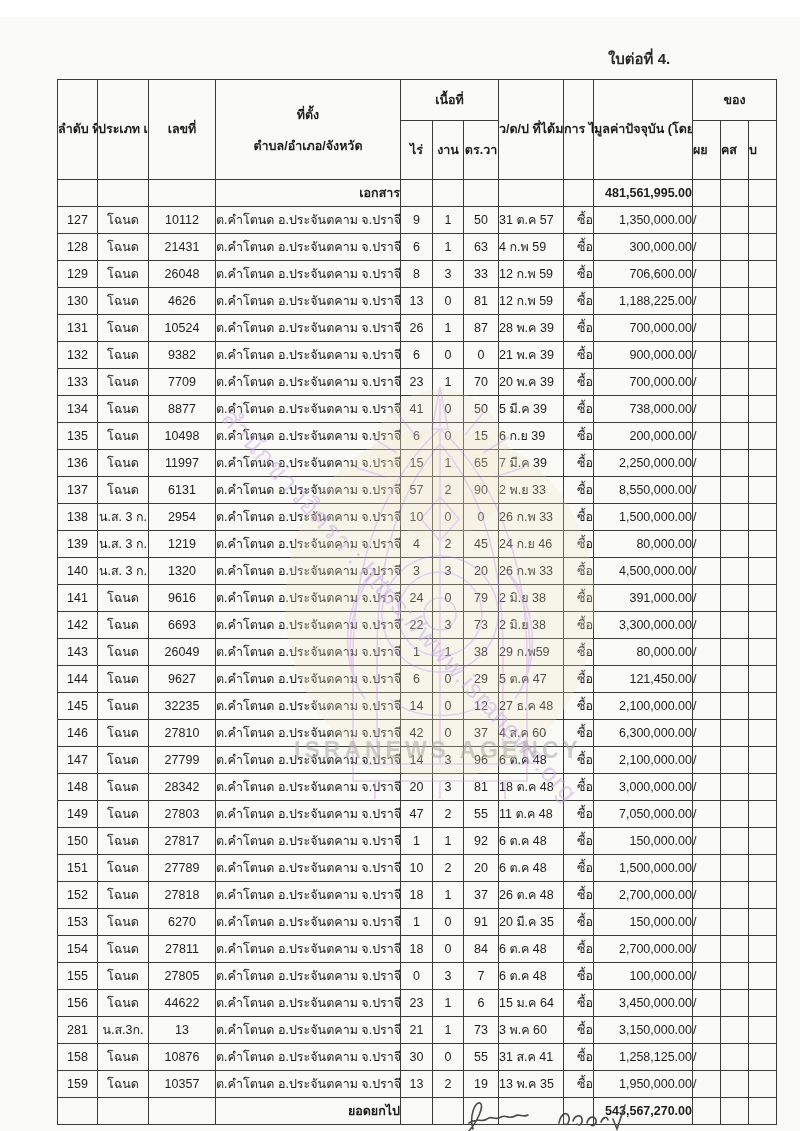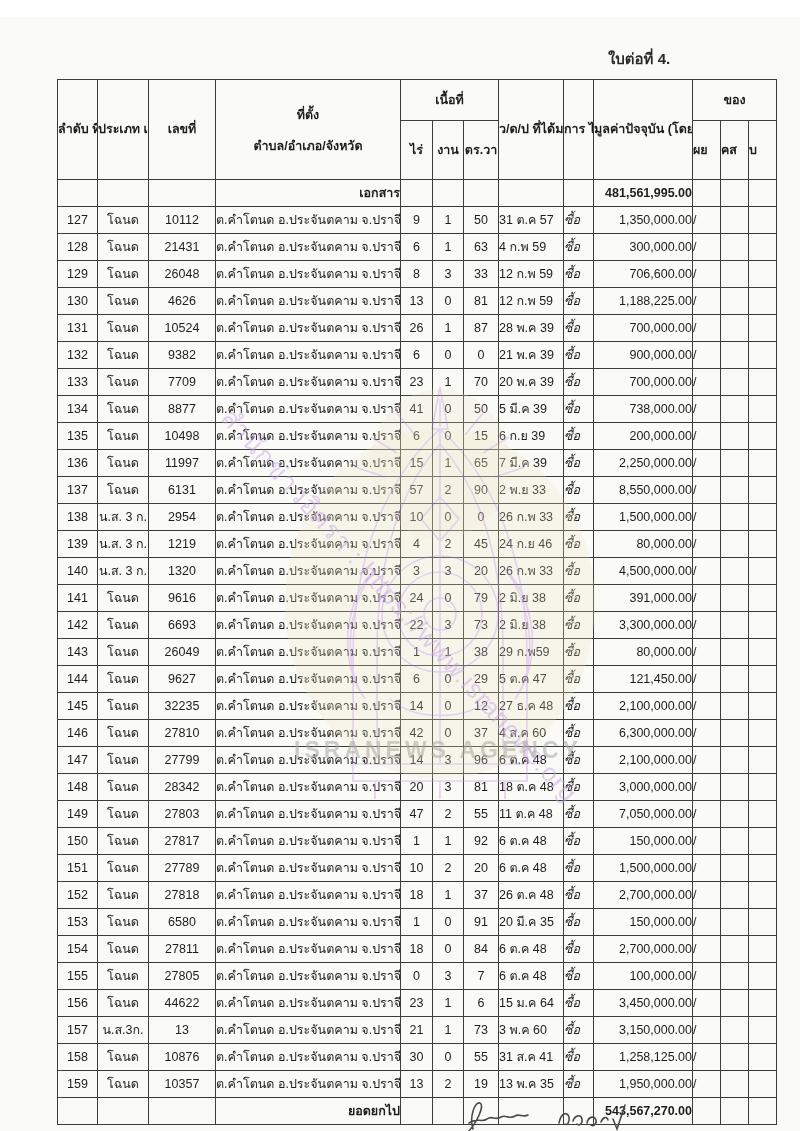--- a/index.html
+++ b/index.html
@@ -34,21 +34,21 @@
   tr.h2 th{height:58px;}
   th.th-loc .loc-title{margin-top:2px;font-family:Liberation Serif, serif;}
   th.th-loc .loc-sub{margin-top:14px;font-weight:bold;}
   th.th-sub{vertical-align:bottom;padding-bottom:4px;}
   th.th-of-sub{vertical-align:bottom;text-align:left;padding:0 0 3px 4px;font-weight:bold;font-family:Liberation Serif, serif;}
   th.th-date{font-size:11px;}
   th.th-acq{font-size:12px;}
   td.c-no,td.c-doc-type,td.c-deed-no,td.c-rai,td.c-ngan,td.c-wa{text-align:center;}
   td.c-location{text-align:left;padding-left:4px;font-size:11.5px;}
   td.c-date{text-align:left;padding-left:3px;font-size:11px;}
-  td.c-acq{text-align:left;padding-left:3px;font-size:10.5px;font-style:italic;}
+  td.c-acq{text-align:right;padding-left:3px;font-size:10.5px;}
   td.c-value{text-align:right;padding-right:10px;font-size:12px;}
   td.c-py{text-align:left;padding-left:6px;}
   td.sum-label{text-align:right;padding-right:8px;font-weight:bold;font-size:13px;}
   td.sum-amount{text-align:right;padding-right:10px;font-weight:bold;font-size:12.5px;}
   .watermark{position:absolute;left:0;top:0;width:800px;height:1131px;z-index:5;pointer-events:none;}
   .wm-diagonal{
     position:absolute;left:242px;top:382px;
     transform:rotate(48deg);transform-origin:0 0;
     font-size:26px;letter-spacing:1px;white-space:nowrap;
     color:#c9a4e8;opacity:.5;
@@ -551,21 +551,21 @@
           <td class="c-date">26 ต.ค 48</td>
           <td class="c-acq">ซื้อ</td>
           <td class="c-value">2,700,000.00</td>
           <td class="c-py">/</td>
           <td class="c-ks"></td>
           <td class="c-b"></td>
         </tr>
         <tr>
           <td class="c-no">153</td>
           <td class="c-doc-type">โฉนด</td>
-          <td class="c-deed-no">6580</td>
+          <td class="c-deed-no">6270</td>
           <td class="c-location">ต.คำโตนด อ.ประจันตคาม จ.ปราจีนบุรี</td>
           <td class="c-rai">1</td>
           <td class="c-ngan">0</td>
           <td class="c-wa">91</td>
           <td class="c-date">20 มี.ค 35</td>
           <td class="c-acq">ซื้อ</td>
           <td class="c-value">150,000.00</td>
           <td class="c-py">/</td>
           <td class="c-ks"></td>
           <td class="c-b"></td>
@@ -609,21 +609,21 @@
           <td class="c-ngan">1</td>
           <td class="c-wa">6</td>
           <td class="c-date">15 ม.ค 64</td>
           <td class="c-acq">ซื้อ</td>
           <td class="c-value">3,450,000.00</td>
           <td class="c-py">/</td>
           <td class="c-ks"></td>
           <td class="c-b"></td>
         </tr>
         <tr>
-          <td class="c-no">157</td>
+          <td class="c-no">281</td>
           <td class="c-doc-type">น.ส.3ก.</td>
           <td class="c-deed-no">13</td>
           <td class="c-location">ต.คำโตนด อ.ประจันตคาม จ.ปราจีนบุรี</td>
           <td class="c-rai">21</td>
           <td class="c-ngan">1</td>
           <td class="c-wa">73</td>
           <td class="c-date">3 พ.ค 60</td>
           <td class="c-acq">ซื้อ</td>
           <td class="c-value">3,150,000.00</td>
           <td class="c-py">/</td>

